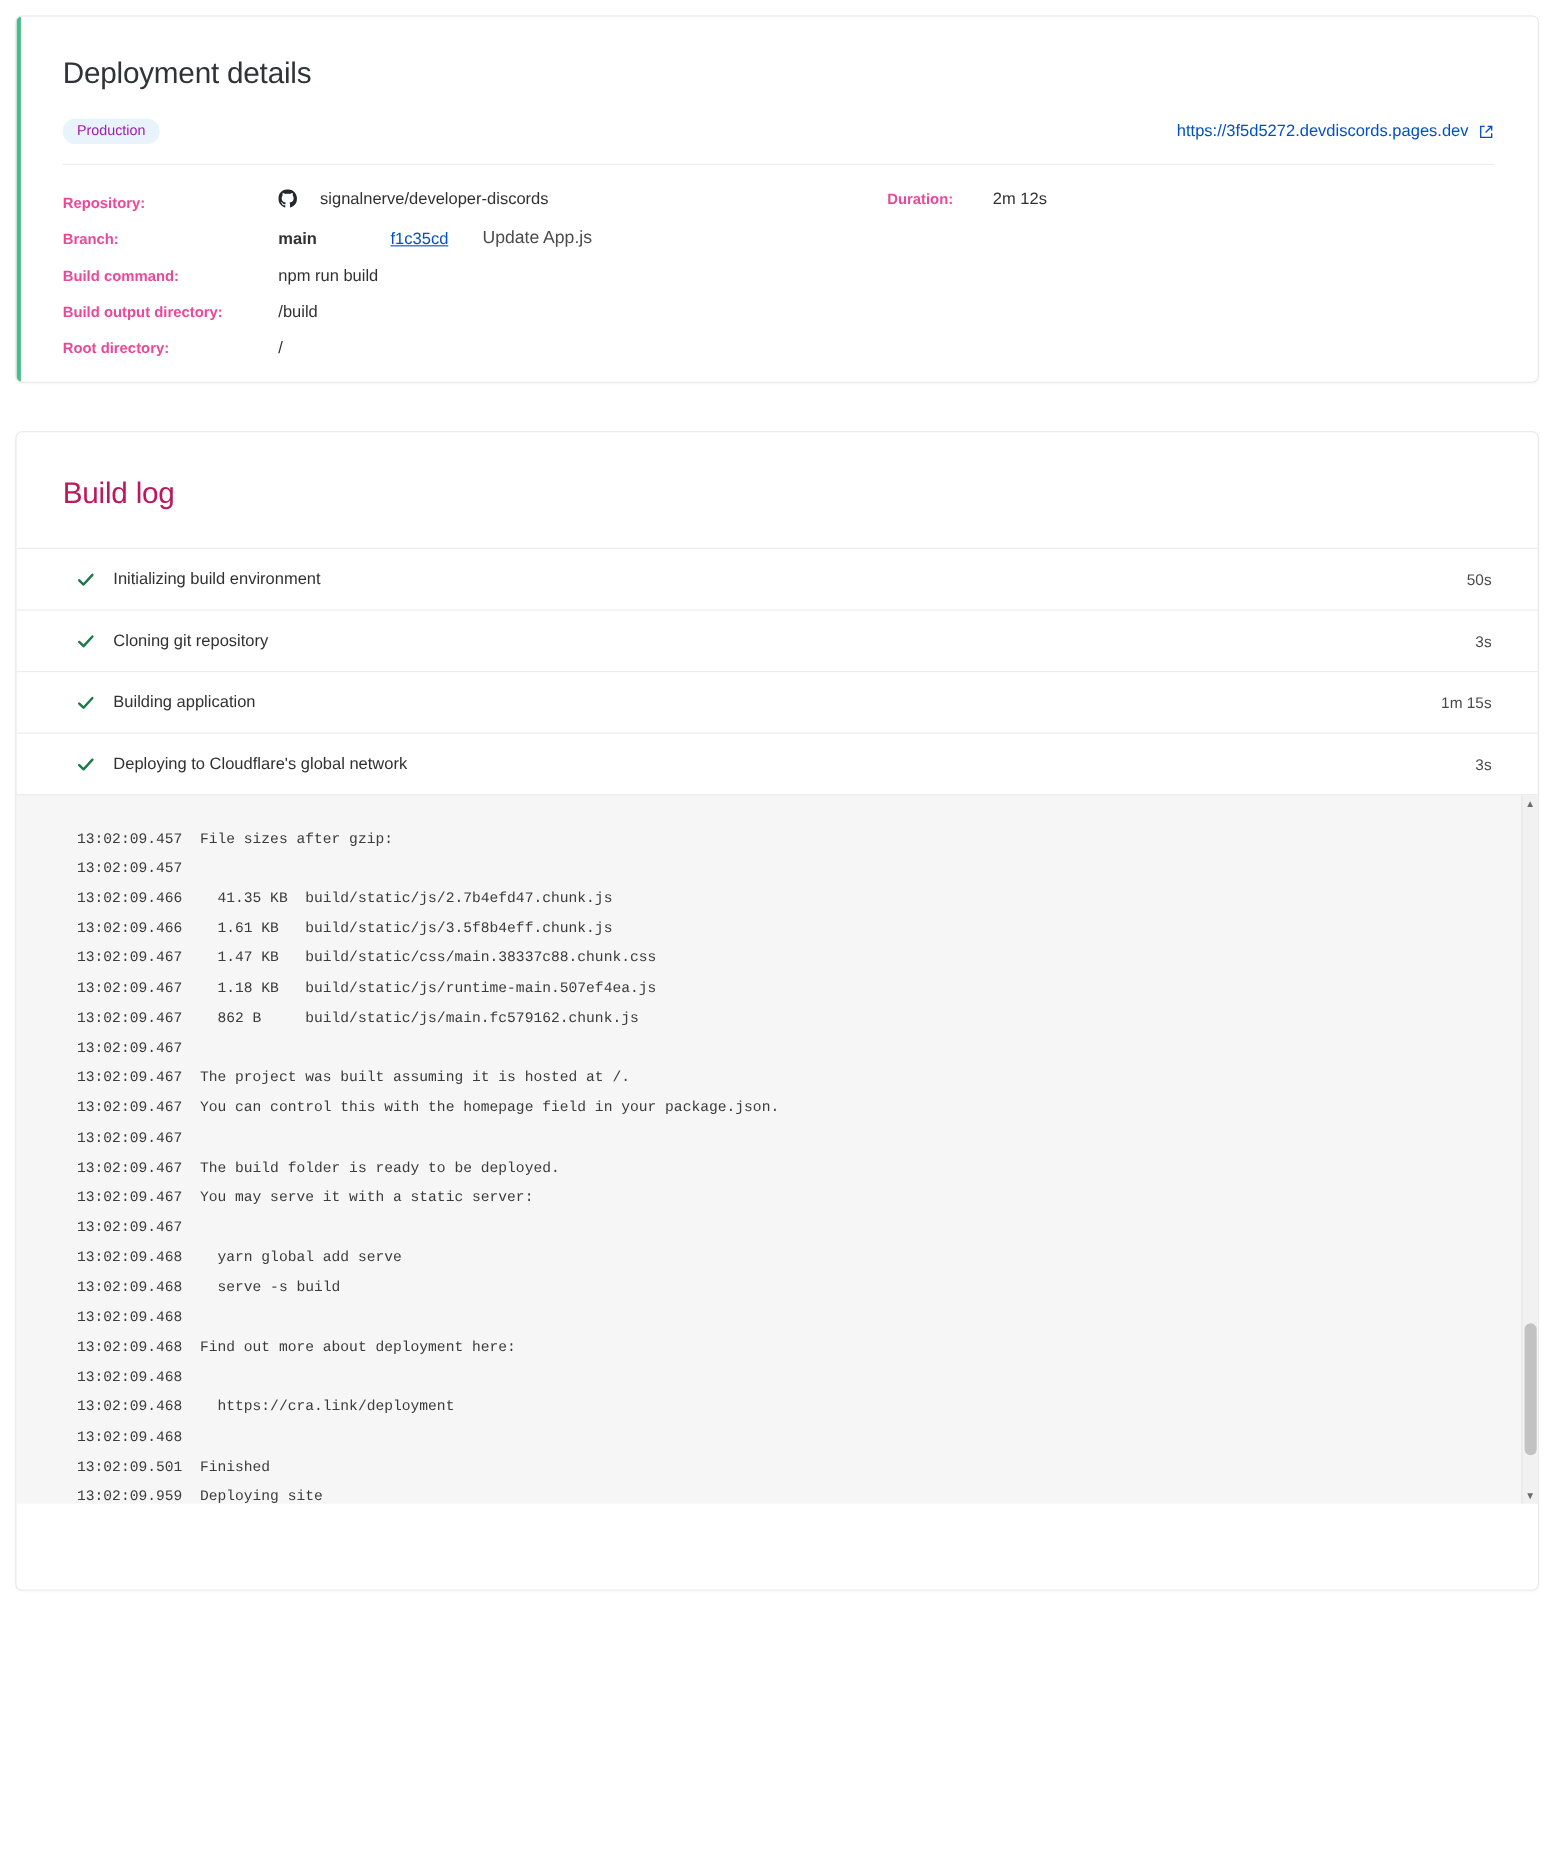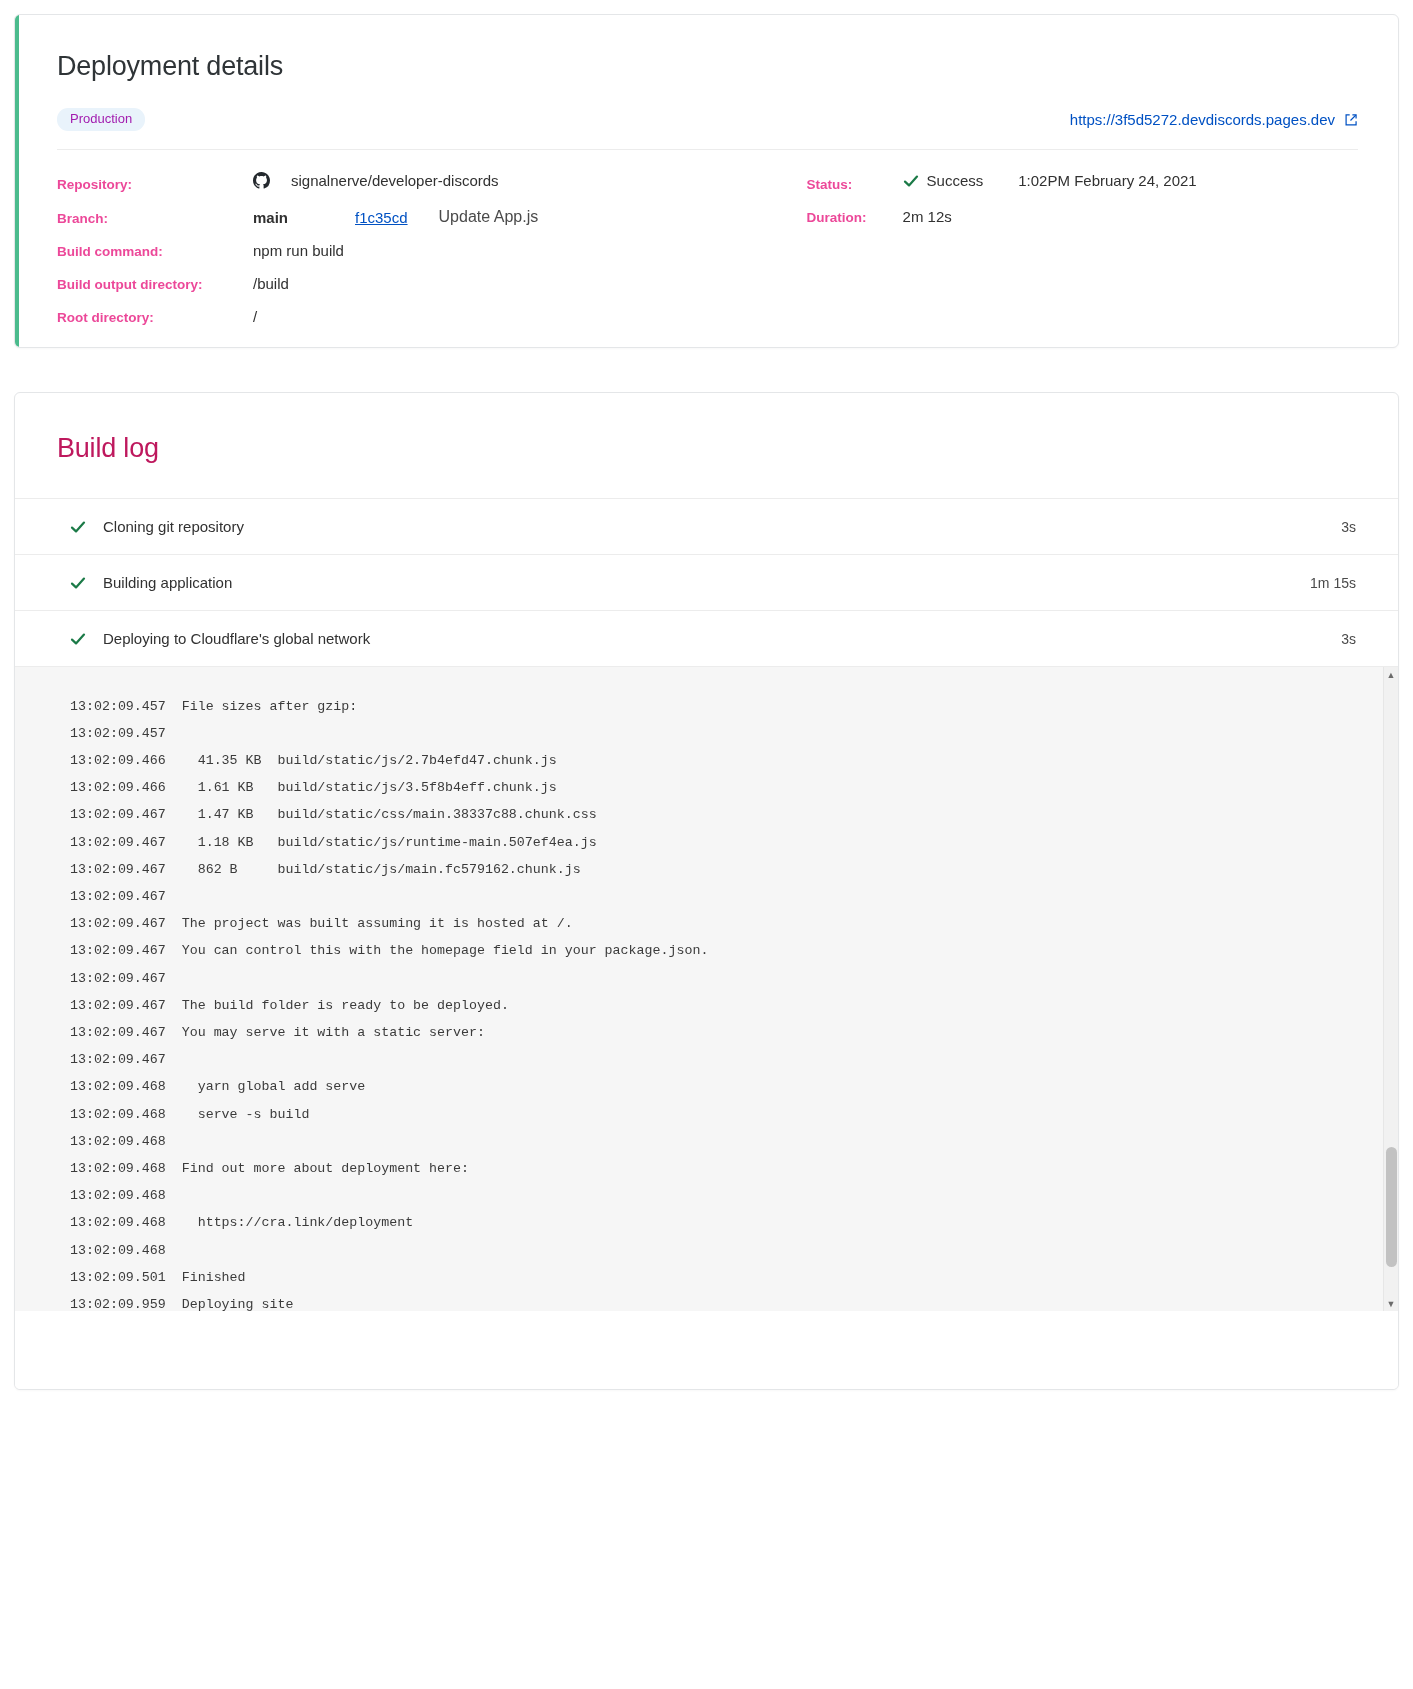--- a/index.html
+++ b/index.html
@@ -250,50 +250,45 @@
             <span class="meta-value">/build</span>
           </div>
 
           <div class="meta-row">
             <span class="meta-label">Root directory:</span>
             <span class="meta-value">/</span>
           </div>
         </div>
 
         <div class="meta-right">
-          <div class="meta-row">
-            <span class="meta-label">Status:</span>
-            <span class="meta-value">
-              <span class="status-ok">
-                <span class="check">
-                  <svg viewBox="0 0 16 16" width="16" height="16" fill="none" stroke="#1b7a47" stroke-width="2.2" stroke-linecap="round" stroke-linejoin="round">
-                    <path d="M2 8.6 L6 12.4 L14 3.6"></path>
-                  </svg>
-                </span>
-                <span>Success</span>
-              </span>
-              <span class="status-time">1:02PM February 24, 2021</span>
-            </span>
-          </div>
 
           <div class="meta-row">
             <span class="meta-label">Duration:</span>
             <span class="meta-value">2m 12s</span>
           </div>
         </div>
 
       </div>
     </div>
   </section>
 
   <section class="card log-card">
     <div class="log-head">
       <h2 class="log-title">Build log</h2>
     </div>
 
+    <div class="step">
+      <span class="check">
+        <svg viewBox="0 0 16 16" width="16" height="16" fill="none" stroke="#1b7a47" stroke-width="2.2" stroke-linecap="round" stroke-linejoin="round">
+          <path d="M2 8.6 L6 12.4 L14 3.6"></path>
+        </svg>
+      </span>
+      <span class="step-label">Initializing build environment</span>
+      <span class="step-dur">50s</span>
+    </div>
 
     <div class="step">
       <span class="check">
         <svg viewBox="0 0 16 16" width="16" height="16" fill="none" stroke="#1b7a47" stroke-width="2.2" stroke-linecap="round" stroke-linejoin="round">
           <path d="M2 8.6 L6 12.4 L14 3.6"></path>
         </svg>
       </span>
       <span class="step-label">Cloning git repository</span>
       <span class="step-dur">3s</span>
     </div>

